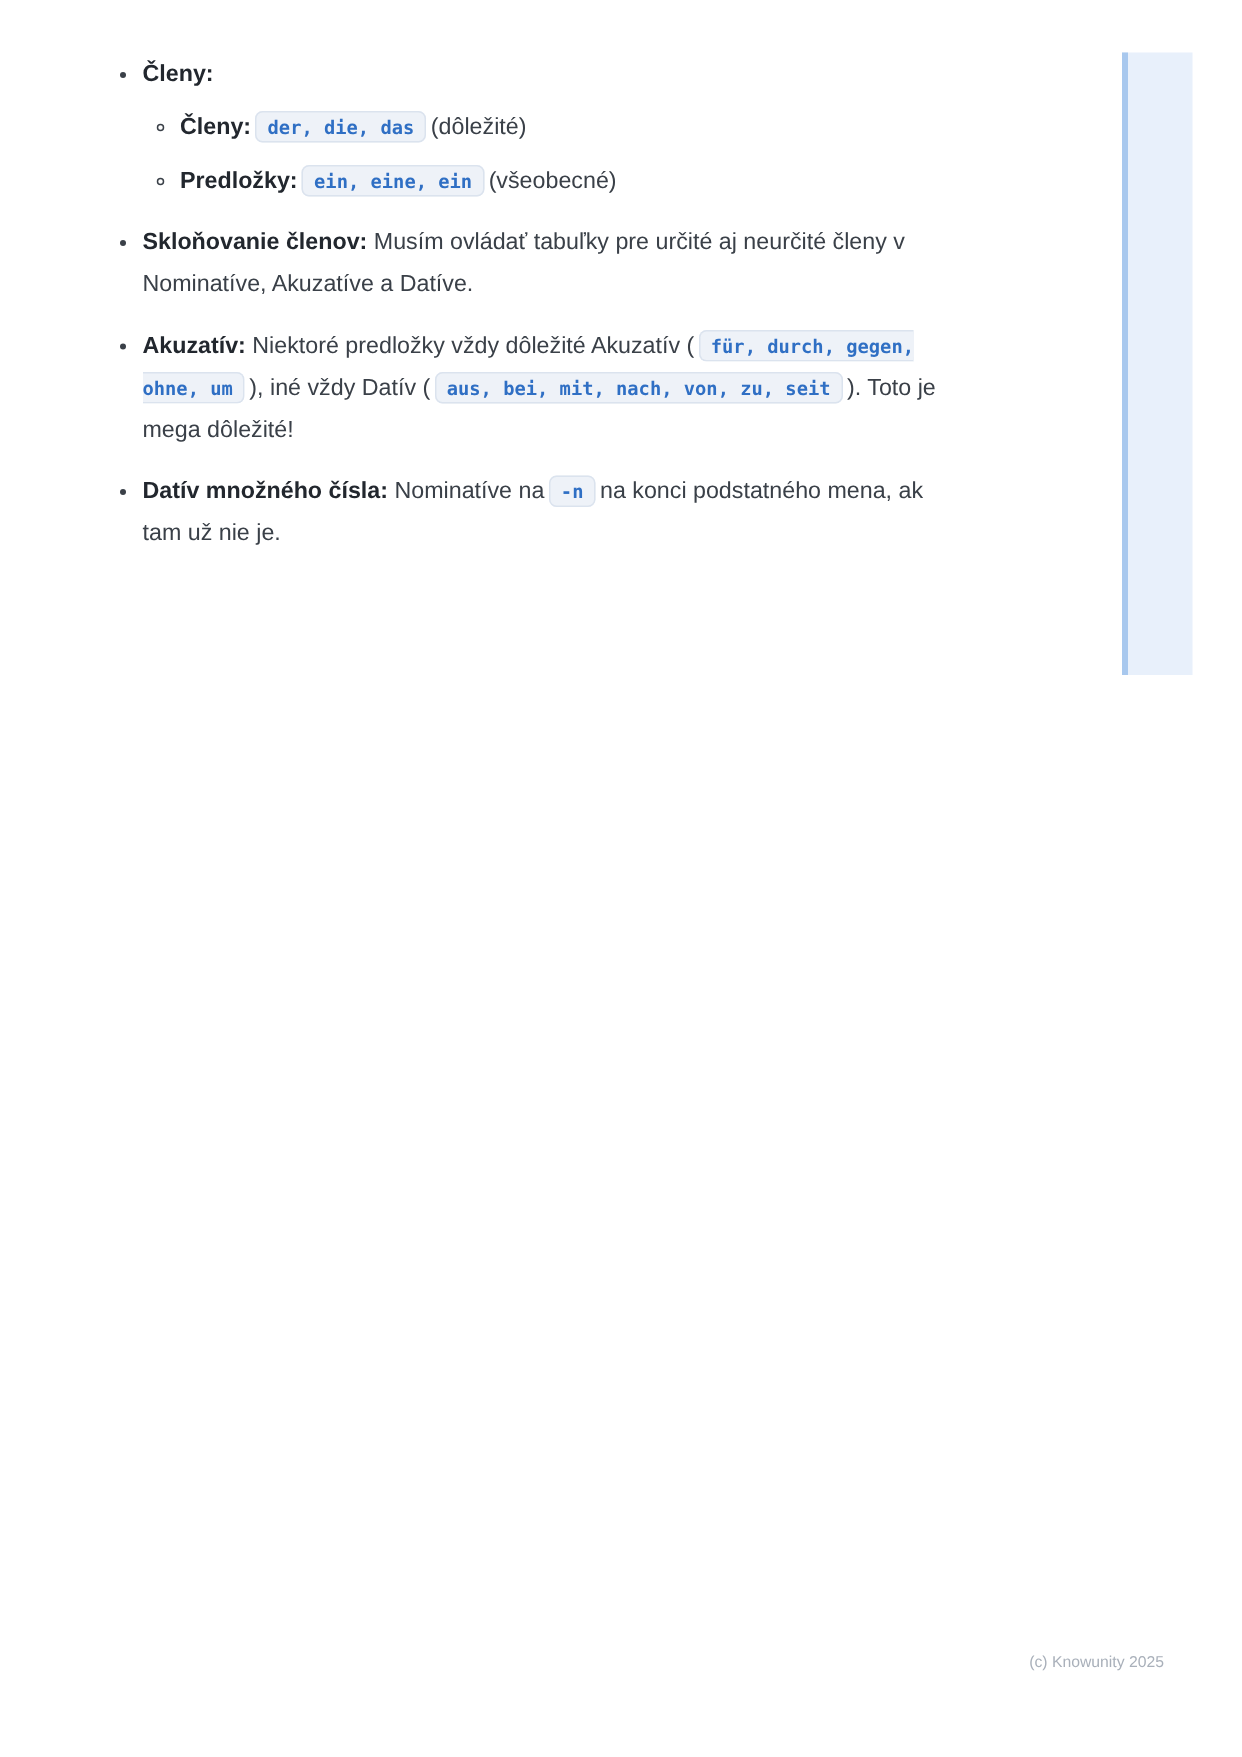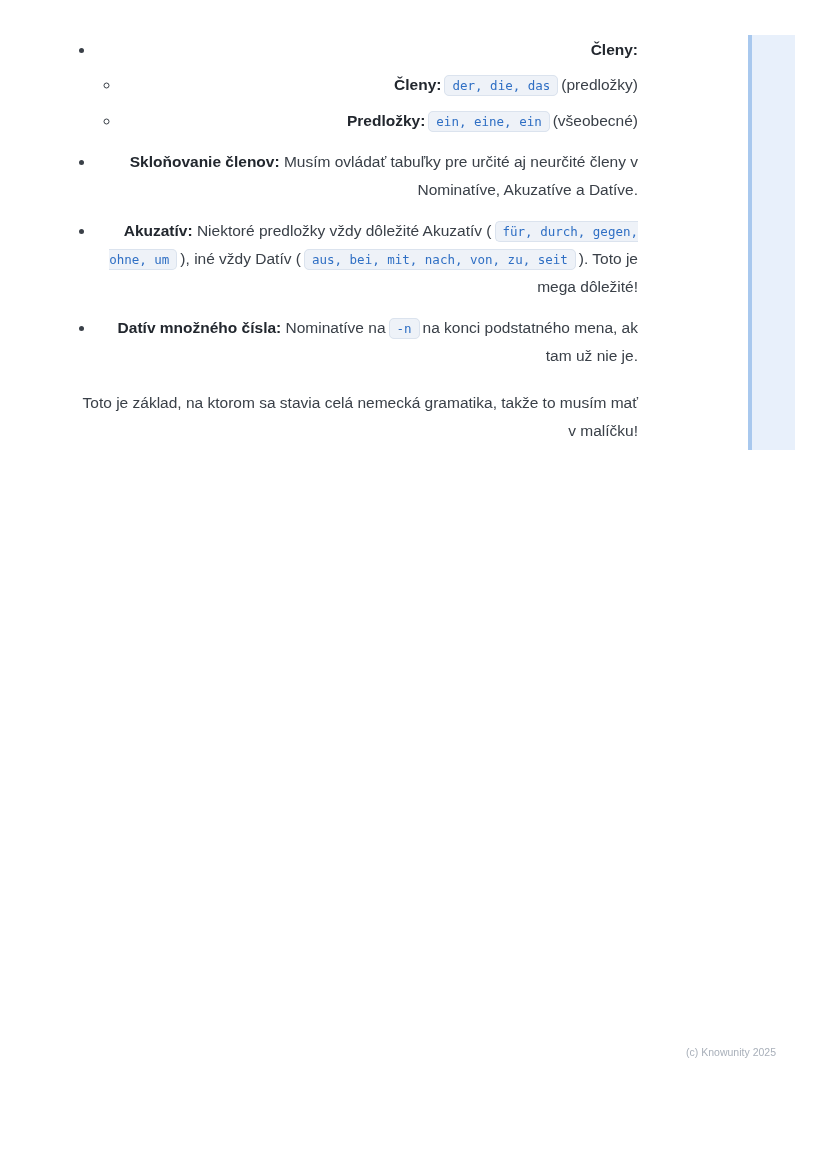--- a/index.html
+++ b/index.html
@@ -36,21 +36,20 @@
     border-left: 4px solid var(--panel_line);
   }
 
   .content {
     position: absolute;
     left: 72px;
     top: 36px;
     width: 566px;
     font-size: 15.5px;
     line-height: 28px;
-    text-align: right;
   }
   b { color: var(--bold_text); font-weight: 700; }
 
   ul { margin: 0; }
   ul.list-l1 {
     list-style: disc;
     list-style-position: outside;
     padding-left: 23px;
   }
   ul.list-l1 > li { margin-bottom: 13px; }
@@ -58,64 +57,63 @@
     list-style: circle;
     list-style-position: outside;
     padding-left: 25px;
     margin-top: 7px;
   }
   ul.list-l2 > li { margin-bottom: 8px; }
 
   code.chip {
     font-family: "DejaVu Sans Mono", monospace;
     font-size: 12.5px;
-    font-weight: 400;
+    font-weight: 700;
     color: var(--code_text);
     background: var(--code_bg);
     border: 1px solid var(--code_border);
     border-radius: 5px;
     padding: 2px 7px;
     margin: 0 3px;
     line-height: 1.2;
   }
 
   p.closing { margin: 19px 0 0 0; }
 
   .footer {
     position: absolute;
-    top: 1046px;
+    top: 1102px;
     right: 52px;
     font-size: 10.5px;
     color: var(--footer_text);
   }
 </style>
 </head>
 <body>
 
 <div class="page">
 
   <div class="side-panel"></div>
 
   <main class="content">
     <ul class="list-l1">
 
       <li>
         <b>Členy:</b>
         <ul class="list-l2">
-          <li><b>Členy:</b><code class="chip">der, die, das</code><span>(predložky)</span></li>
+          <li><b>Členy:</b><code class="chip">der, die, das</code><span>(dôležité)</span></li>
           <li><b>Predložky:</b><code class="chip">ein, eine, ein</code><span>(všeobecné)</span></li>
         </ul>
       </li>
 
       <li><b>Skloňovanie členov:</b><span> Musím ovládať tabuľky pre určité aj neurčité členy v Nominatíve, Akuzatíve a Datíve.</span></li>
 
       <li><b>Akuzatív:</b><span> Niektoré predložky vždy dôležité Akuzatív (</span><code class="chip">für, durch, gegen, ohne, um</code><span>), iné vždy Datív (</span><code class="chip">aus, bei, mit, nach, von, zu, seit</code><span>). Toto je mega dôležité!</span></li>
 
       <li><b>Datív množného čísla:</b><span> Nominatíve na</span><code class="chip">-n</code><span>na konci podstatného mena, ak tam už nie je.</span></li>
 
     </ul>
 
-    <p class="closing">Toto je základ, na ktorom sa stavia celá nemecká gramatika, takže to musím mať v malíčku!</p>
   </main>
 
   <div class="footer">(c) Knowunity 2025</div>
 
 </div>
 
 </body></html>

